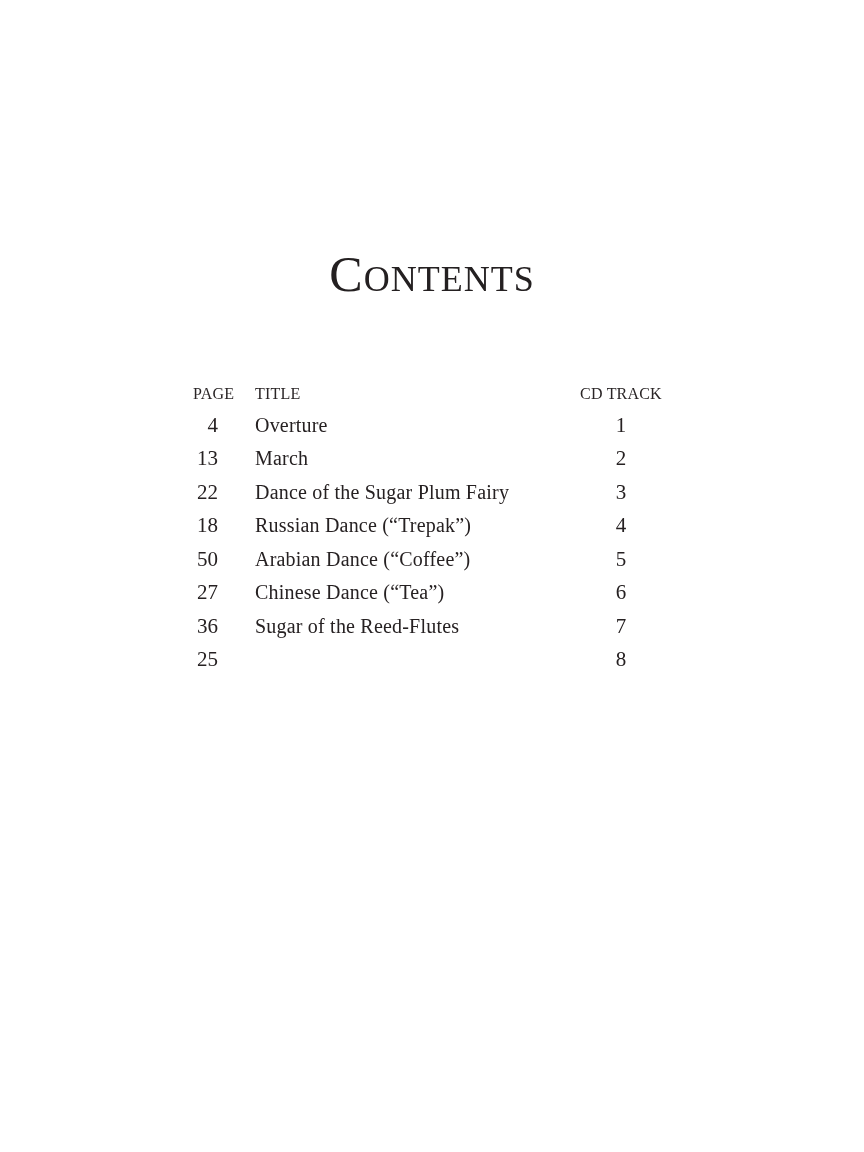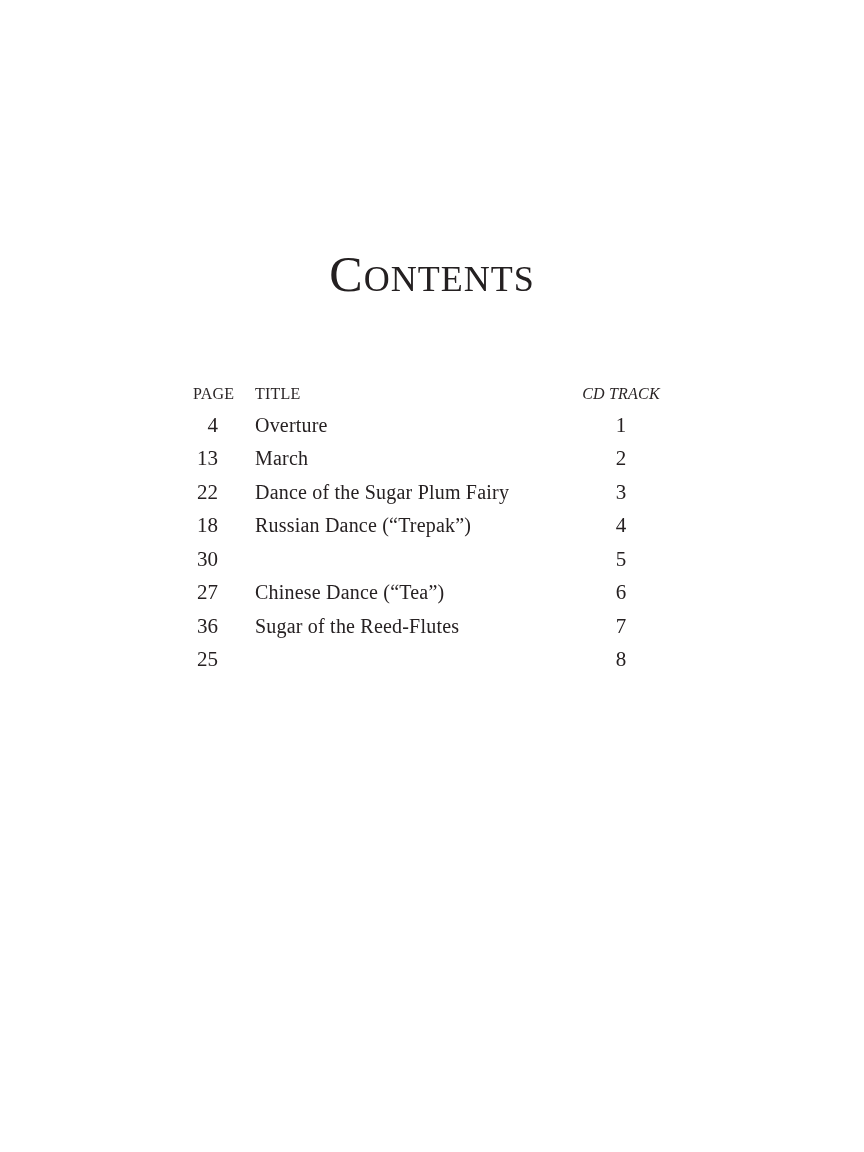--- a/index.html
+++ b/index.html
@@ -40,21 +40,21 @@
   .col-header {
     position: absolute;
     top: 386px;
     line-height: 1;
     font-size: 16px;
     letter-spacing: 0.2px;
     color: #2a2526;
   }
   .hdr-page  { left: 193px; }
   .hdr-title { left: 255px; }
-  .hdr-track { left: 561px; width: 120px; text-align: center; font-style: italic; }
+  .hdr-track { left: 561px; width: 120px; text-align: center; }
 
   
   .toc-rows {
     position: absolute;
     top: 409px;
     left: 0;
     width: 864px;
   }
   .toc-row {
     position: relative;
@@ -118,21 +118,22 @@
       <span class="cell cell-track">3</span>
     </div>
 
     <div class="toc-row">
       <span class="cell cell-page">18</span>
       <span class="cell cell-title">Russian Dance (“Trepak”)</span>
       <span class="cell cell-track">4</span>
     </div>
 
     <div class="toc-row">
-      <span class="cell cell-page">30</span>
+      <span class="cell cell-page">50</span>
+      <span class="cell cell-title">Arabian Dance (“Coffee”)</span>
       <span class="cell cell-track">5</span>
     </div>
 
     <div class="toc-row">
       <span class="cell cell-page">27</span>
       <span class="cell cell-title">Chinese Dance (“Tea”)</span>
       <span class="cell cell-track">6</span>
     </div>
 
     <div class="toc-row">

